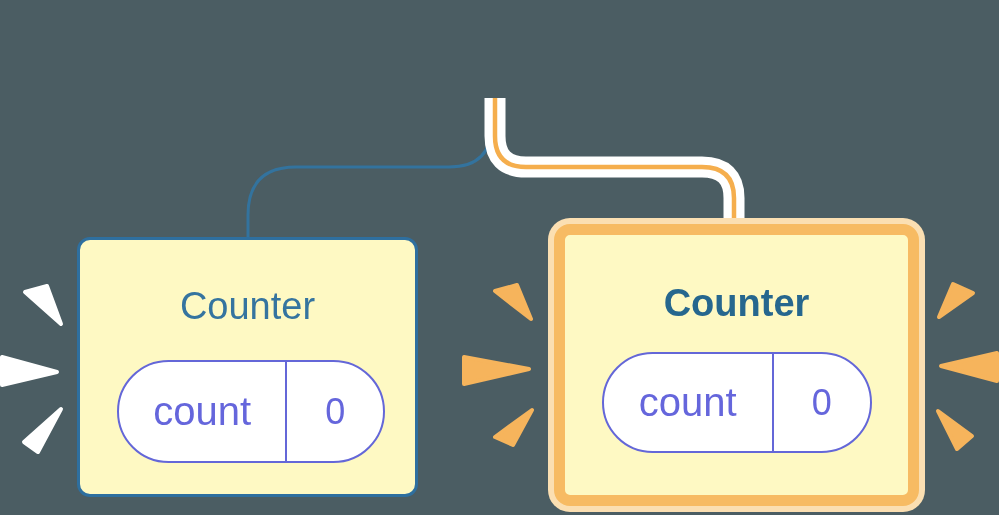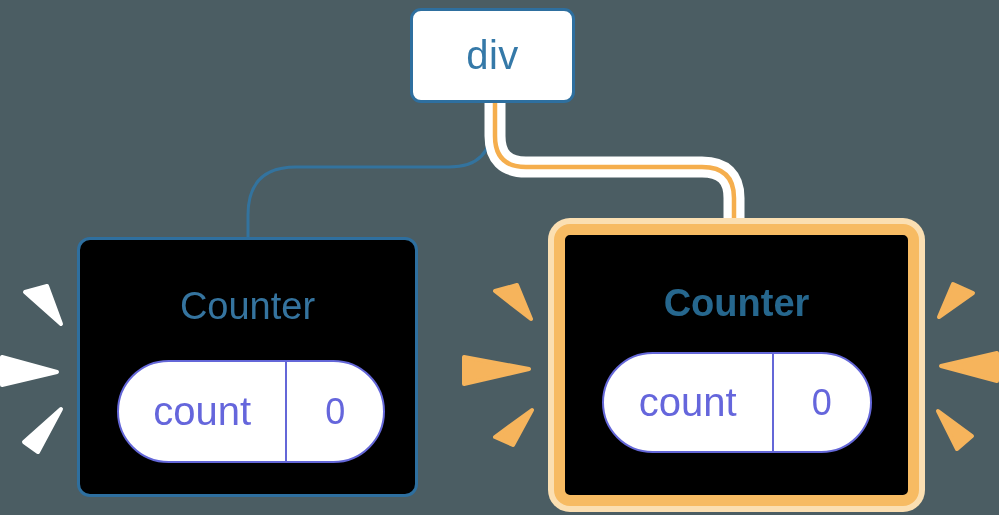--- a/index.html
+++ b/index.html
@@ -22,21 +22,21 @@
     border:3px solid #2E6F9F;
     border-radius:11px;
     display:flex;align-items:center;justify-content:center;
     font-size:40px;
     color:#3579A8;
     letter-spacing:0.5px;
   }
   .card{
     position:absolute;
     box-sizing:border-box;
-    background:#000000;
+    background:#fef9c3;
   }
   .card-left{
     left:77px;top:237px;
     width:341px;height:260px;
     border:3px solid #2E6F9F;
     border-radius:13px;
   }
   .card-right{
     left:554px;top:224px;
     width:365px;height:282px;
@@ -106,23 +106,20 @@
       <polygon points="495,437 513,445 532,410"></polygon>
     </g>
 
     <g fill="#F6B45C" stroke="#F6B45C" stroke-width="4" stroke-linejoin="round">
       <polygon points="953,284 973,293 939,317"></polygon>
       <polygon points="997,353 997,381 941,366"></polygon>
       <polygon points="957,449 972,436 938,411"></polygon>
     </g>
   </svg>
 
-  <div class="node-root">
-    <span>div</span>
-  </div>
 
   <div class="card card-left">
     <div class="card-title">Counter</div>
     <div class="pill">
       <span class="pill-key">count</span>
       <span class="pill-divider"></span>
       <span class="pill-value">0</span>
     </div>
   </div>
 

